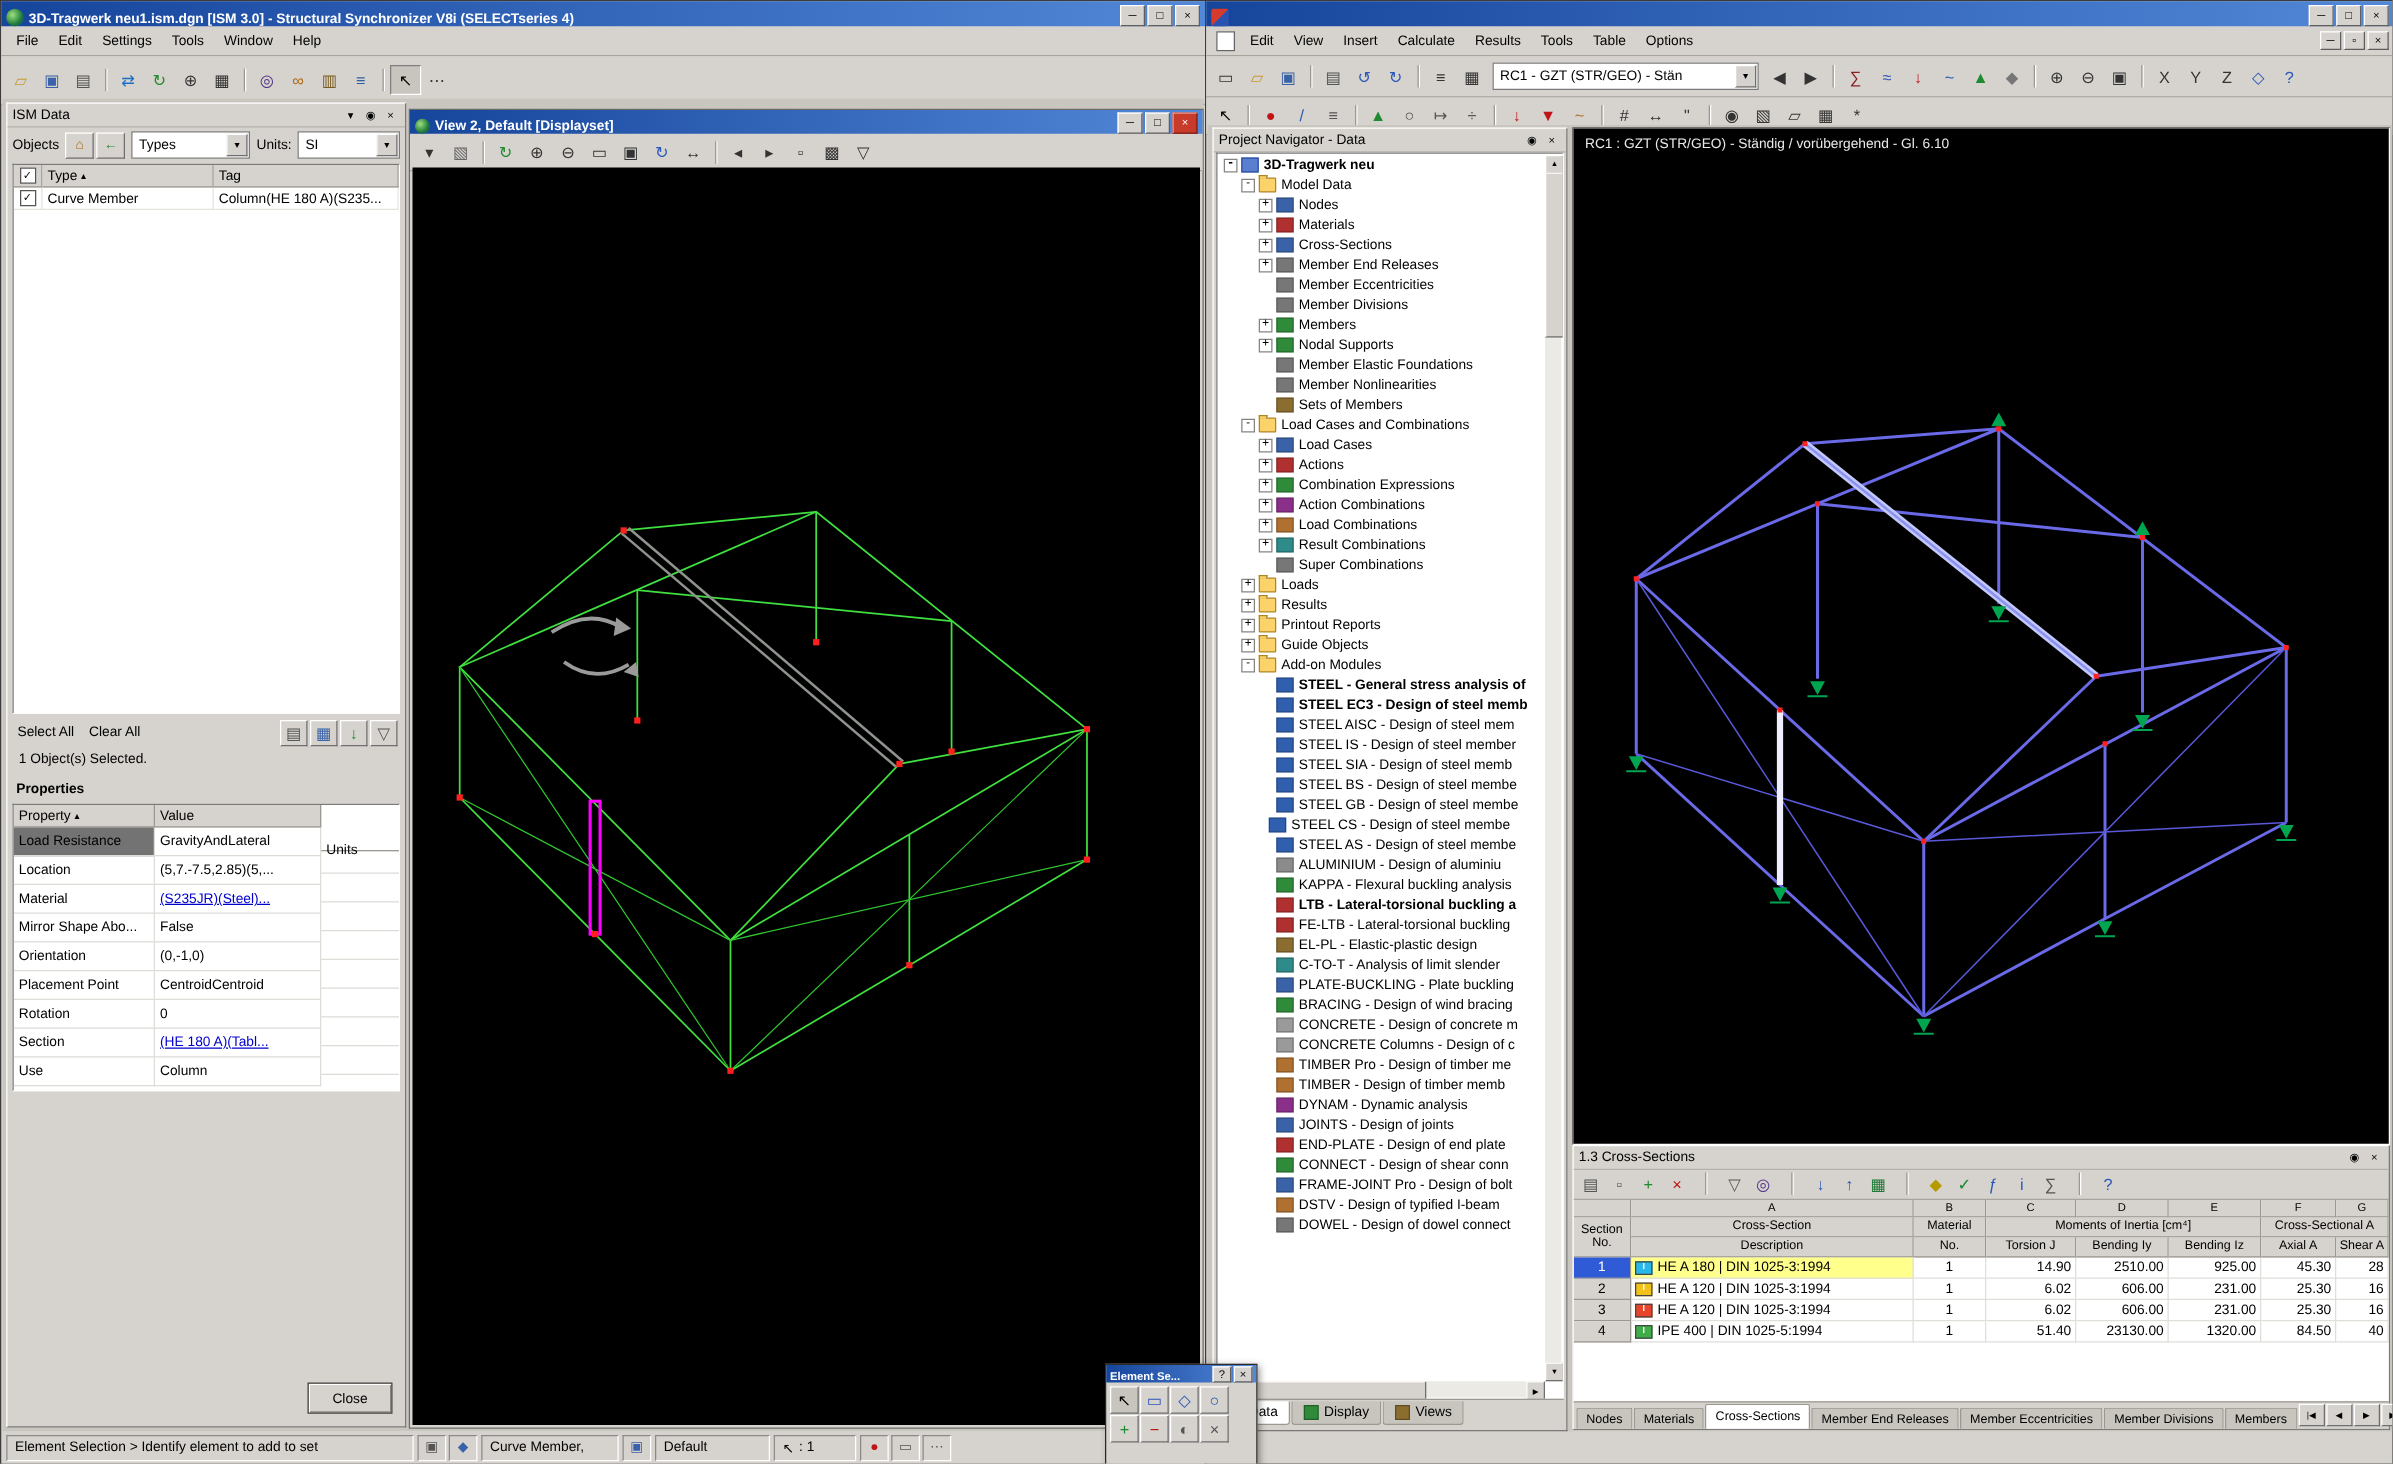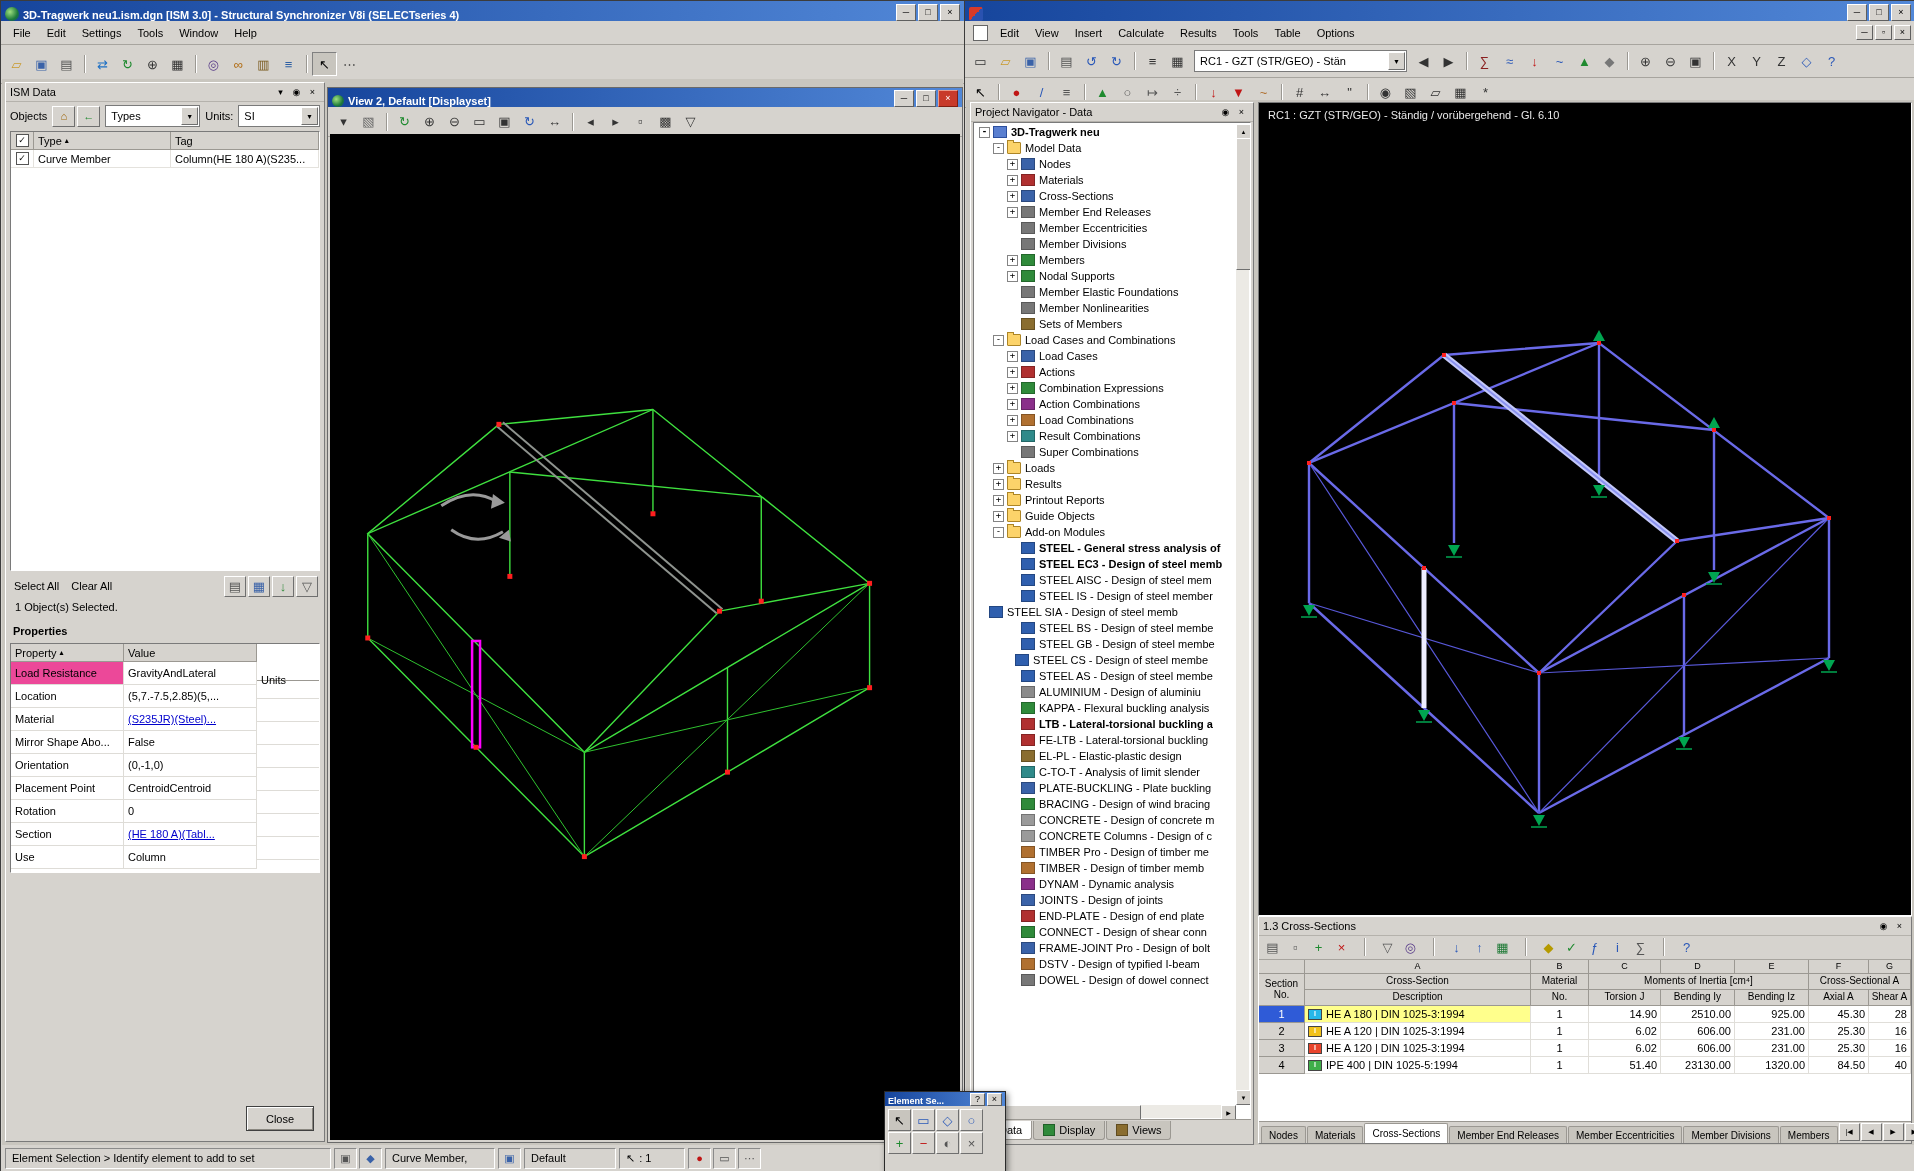--- a/index.html
+++ b/index.html
@@ -86,21 +86,21 @@
              border:1px solid;border-color:#7a7a7a #fff #fff #7a7a7a;}
   .prop-head{display:flex;height:18px;}
   .ph{background:#d6d3ce;border-right:1px solid #9b9892;border-bottom:1px solid #9b9892;display:flex;
       align-items:center;padding:0 4px;gap:3px;}
   .prop-row{display:flex;height:23px;}
   .pc{border-right:1px solid #dedcd7;border-bottom:1px solid #dedcd7;display:flex;align-items:center;
       padding:0 4px;white-space:nowrap;overflow:hidden;}
   .c-prop{width:104px;}
   .c-val{width:124px;}
   .c-units{flex:1;margin-top:36px;}
-  .prop-row.selected .c-prop{background:#ec4899;}
+  .prop-row.selected .c-prop{background:#737373;}
   .link{color:#0000cc;text-decoration:underline;}
   .btn{background:#d6d3ce;border:1px solid #404040;box-shadow:inset 1px 1px 0 #fff,inset -1px -1px 0 #8a8780;
        display:flex;align-items:center;justify-content:center;}
   #ism-close{position:absolute;right:10px;bottom:10px;width:66px;height:23px;}
 
   
   #view-window{position:absolute;left:325px;top:8px;width:634px;height:1054px;background:#d6d3ce;
                border:1px solid #6a6a6a;box-shadow:0 0 0 2px #d6d3ce inset;}
   #view-window .titlebar{height:19px;}
   #view-toolbar{height:25px;}
@@ -919,21 +919,21 @@
               <div class="tree-item" style="padding-left: 32px;">
               <span class="expander" style="visibility: hidden;"></span>
               <span class="tree-icon" style="background: rgb(47, 95, 174);"></span>
               <span class="tree-label">STEEL AISC - Design of steel mem</span>
             </div>
               <div class="tree-item" style="padding-left: 32px;">
               <span class="expander" style="visibility: hidden;"></span>
               <span class="tree-icon" style="background: rgb(47, 95, 174);"></span>
               <span class="tree-label">STEEL IS - Design of steel member</span>
             </div>
-              <div class="tree-item" style="">
+              <div class="tree-item" style="padding-left: 32px;">
               <span class="expander" style="visibility: hidden;"></span>
               <span class="tree-icon" style="background: rgb(47, 95, 174);"></span>
               <span class="tree-label">STEEL SIA - Design of steel memb</span>
             </div>
               <div class="tree-item" style="padding-left: 32px;">
               <span class="expander" style="visibility: hidden;"></span>
               <span class="tree-icon" style="background: rgb(47, 95, 174);"></span>
               <span class="tree-label">STEEL BS - Design of steel membe</span>
             </div>
               <div class="tree-item" style="padding-left: 32px;">

